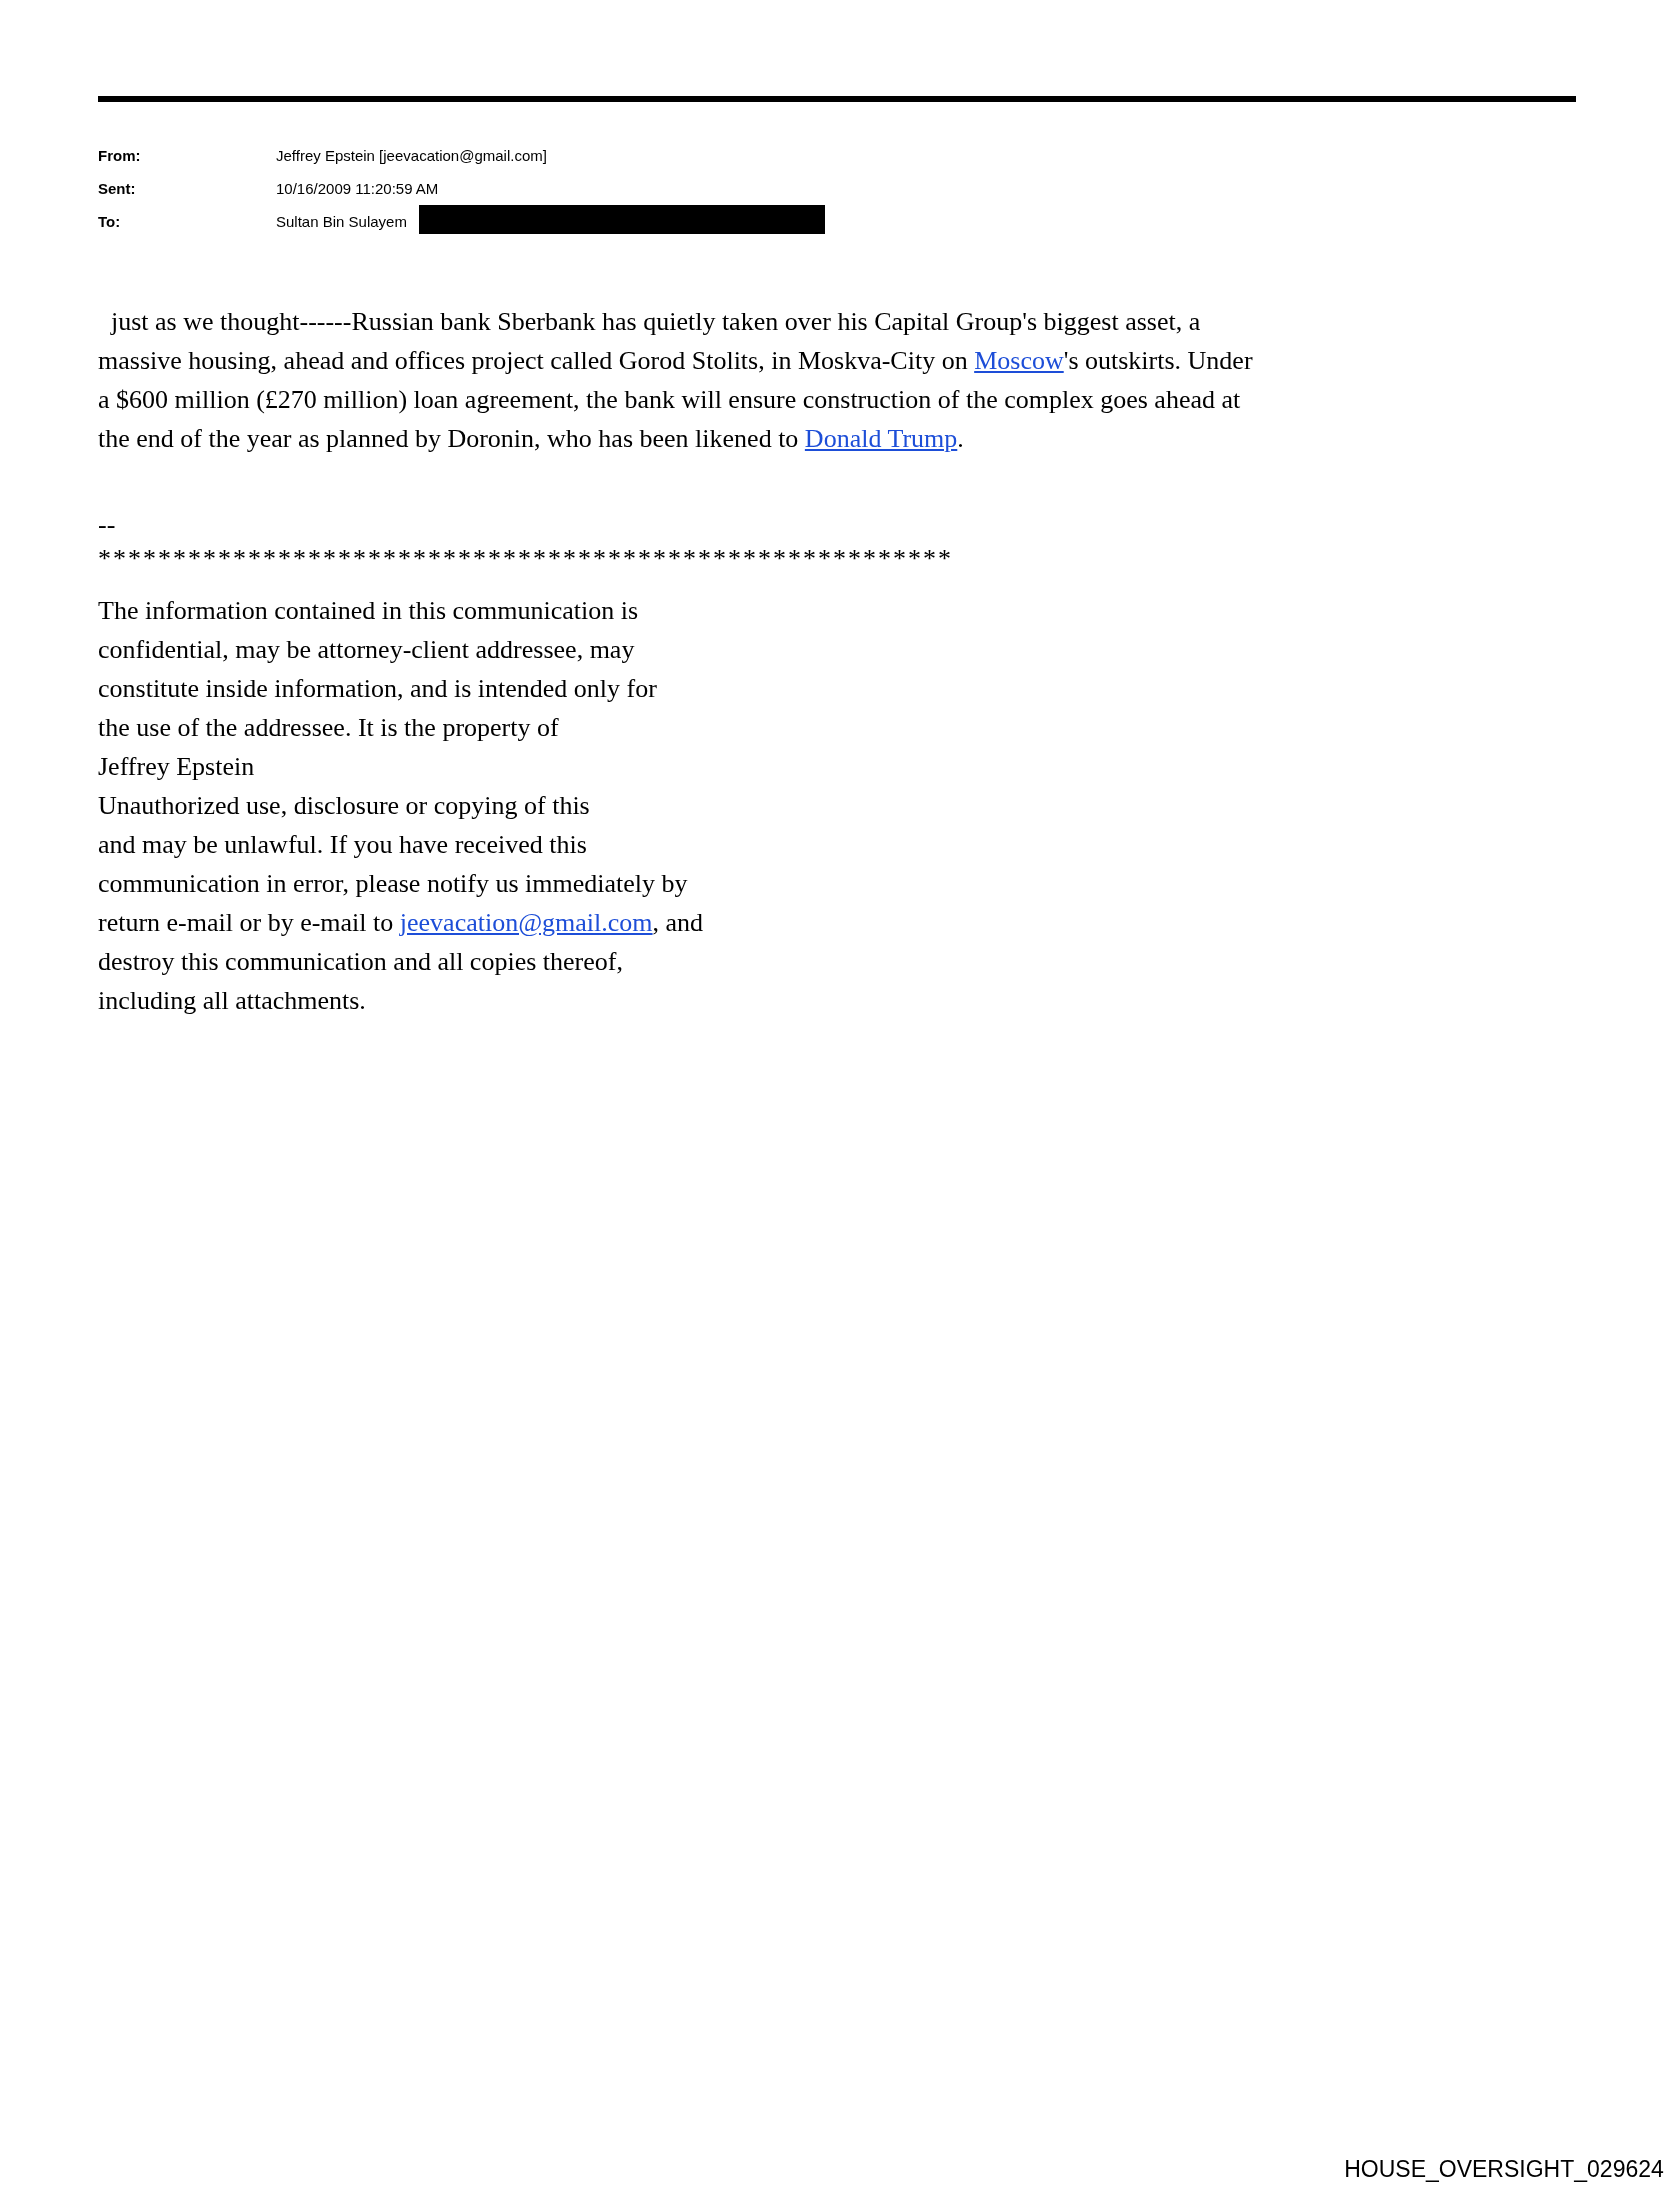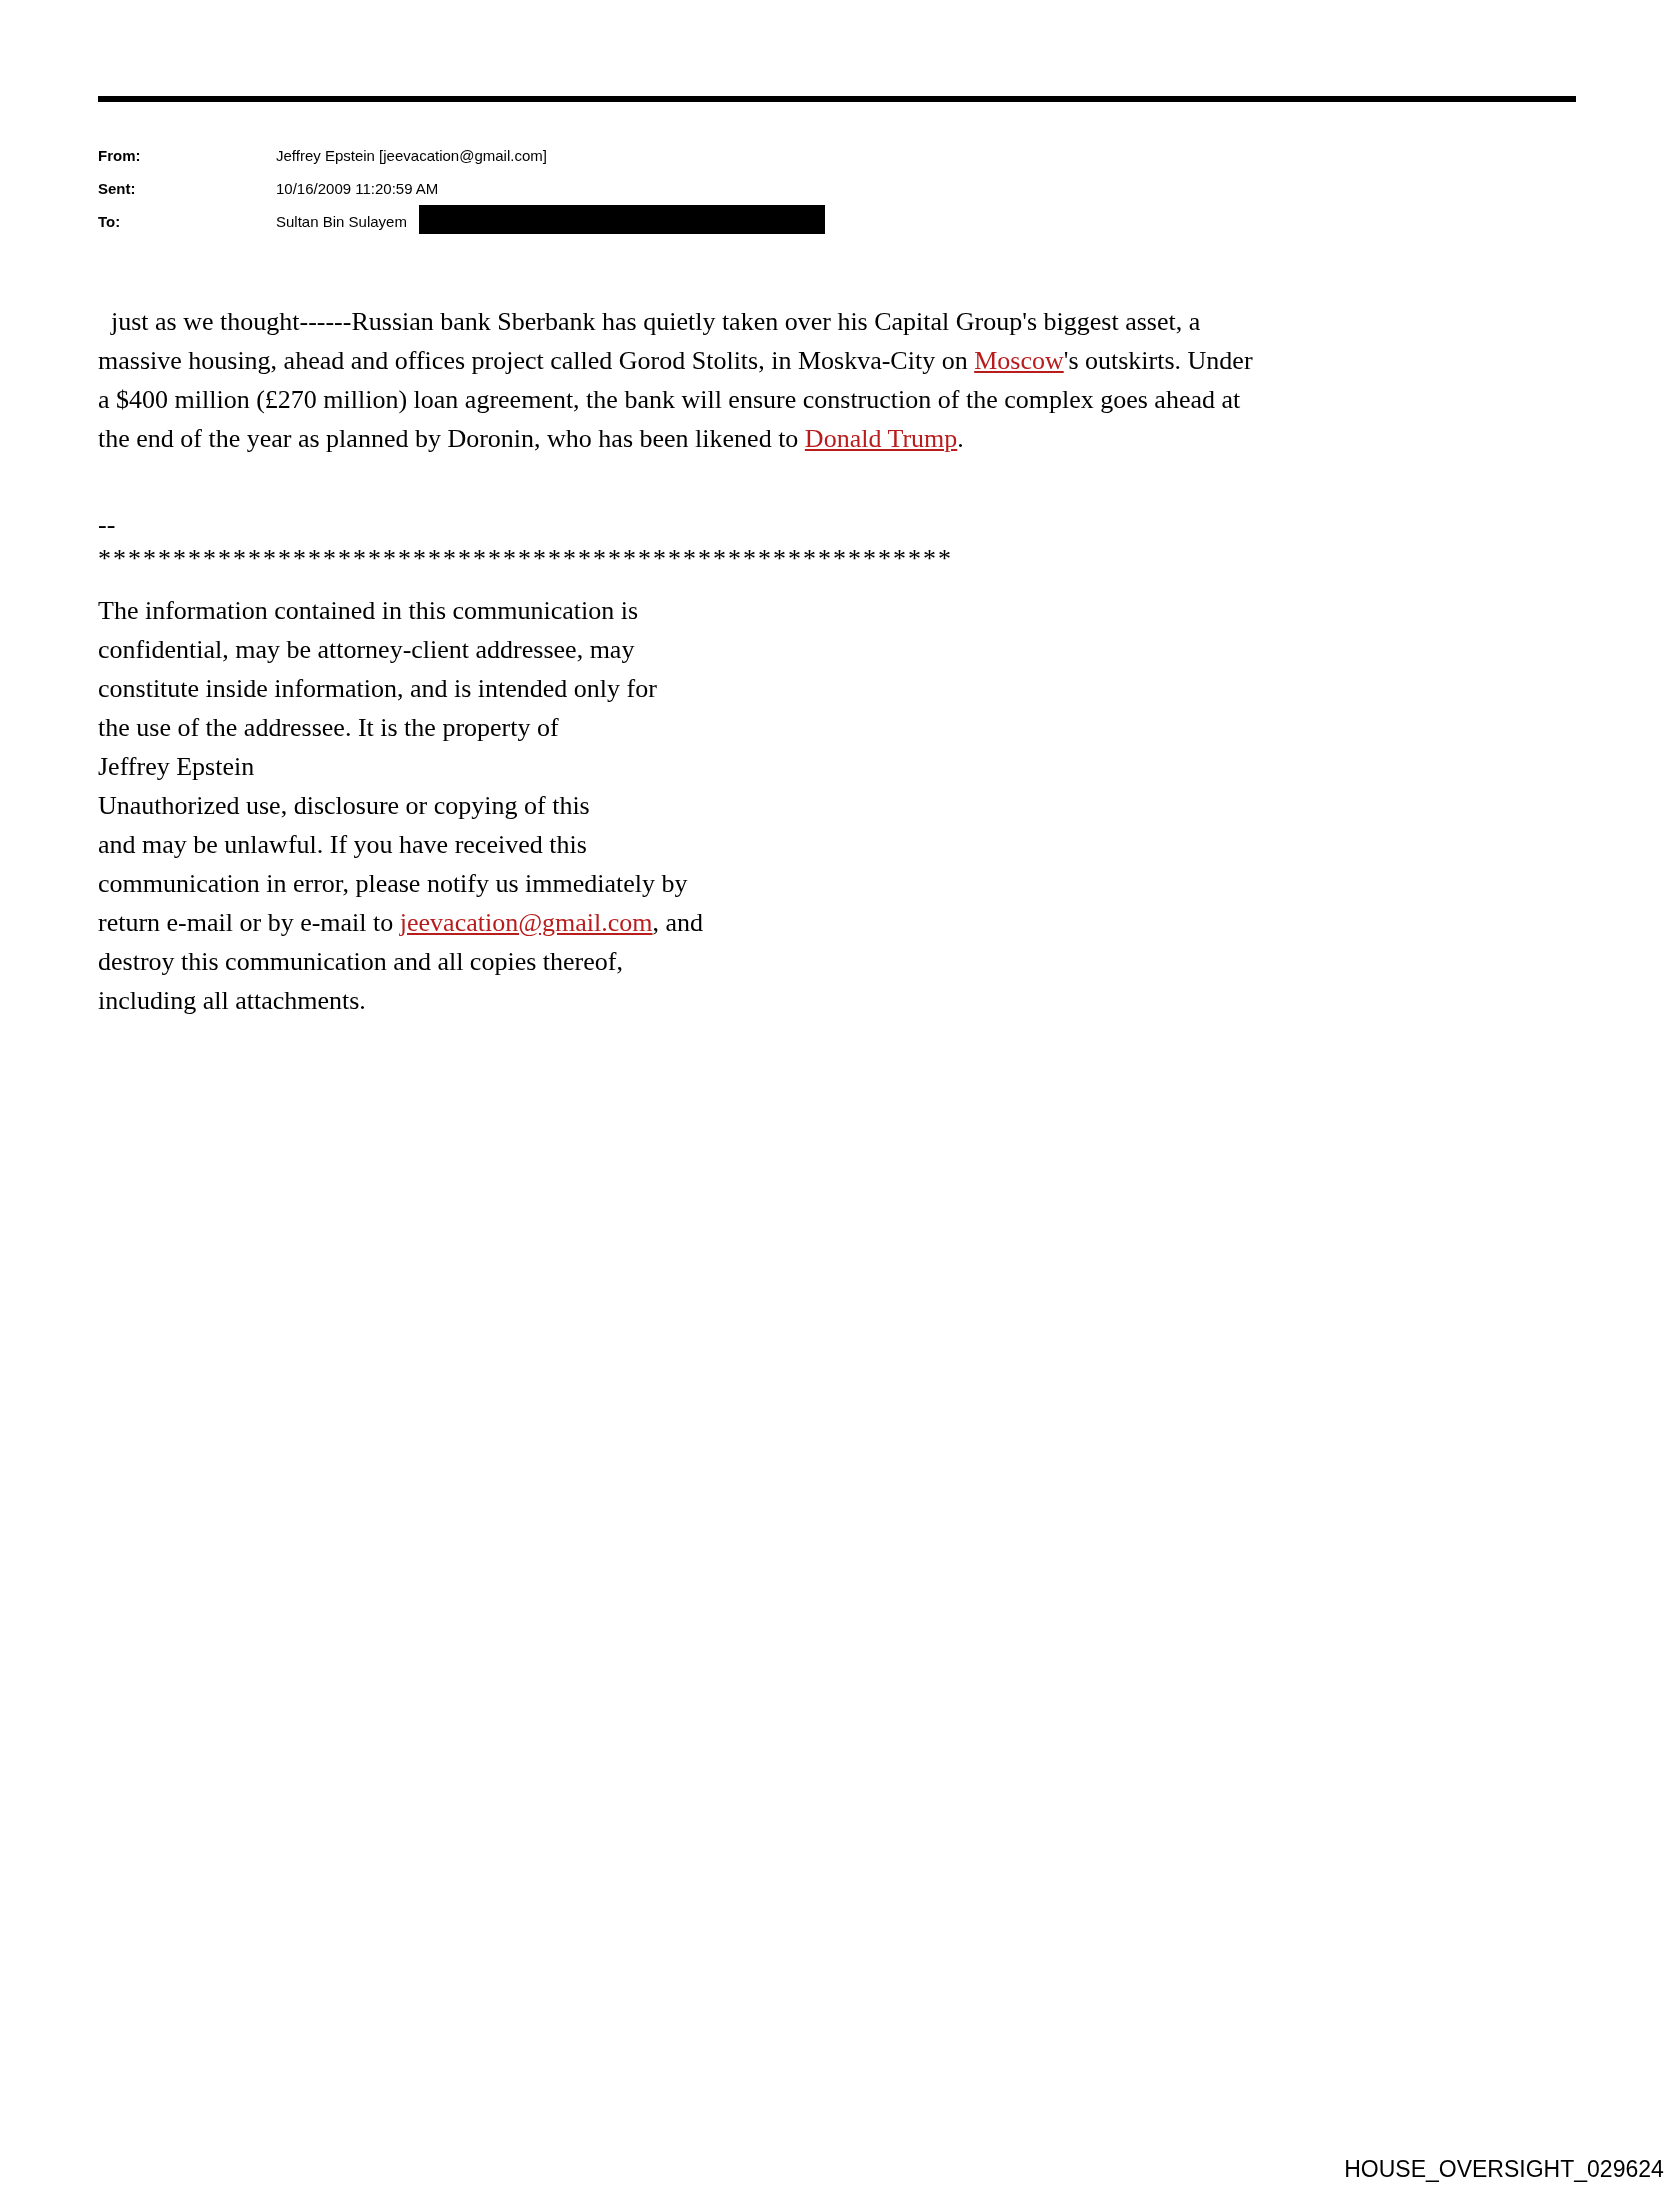--- a/index.html
+++ b/index.html
@@ -52,21 +52,21 @@
     line-height: 39px;
   }
   .para { top: 302px; width: 1506px; }
   .dashes { top: 505px; }
   .asterisks { top: 539px; letter-spacing: 2px; }
   .disclaimer { top: 591px; font-family: Liberation Serif, serif; }
 
   .tline { white-space: pre-wrap; }
 
   a.link, .link {
-    color: #b91c1c;
+    color: #1d4ed8;
     text-decoration: underline;
     cursor: pointer;
   }
 
   .bates {
     position: absolute;
     right: 5.2px;
     top: 2156px;
     font-family: "Liberation Sans", sans-serif;
     font-size: 23px;
@@ -92,21 +92,21 @@
     </div>
     <div class="hrow">
       <span class="hlabel">To:</span>
       <span class="hvalue"><span>Sultan Bin Sulayem</span><span class="redaction"></span></span>
     </div>
   </div>
 
   <div class="body-text para" id="paragraph">
       <div class="tline"><span>  just as we thought------Russian bank Sberbank has quietly taken over his Capital Group's biggest asset, a</span></div>
       <div class="tline"><span>massive housing, ahead and offices project called Gorod Stolits, in Moskva-City on </span><a class="link" href="#">Moscow</a><span>'s outskirts. Under</span></div>
-      <div class="tline"><span>a $400 million (£270 million) loan agreement, the bank will ensure construction of the complex goes ahead at</span></div>
+      <div class="tline"><span>a $600 million (£270 million) loan agreement, the bank will ensure construction of the complex goes ahead at</span></div>
       <div class="tline"><span>the end of the year as planned by Doronin, who has been likened to </span><a class="link" href="#">Donald Trump</a><span>.</span></div>
     </div>
 
   <div class="body-text dashes">--</div>
 
   <div class="body-text asterisks">*********************************************************</div>
 
   <div class="body-text disclaimer" id="disclaimer">
       <div class="tline"><span>The information contained in this communication is</span></div>
       <div class="tline"><span>confidential, may be attorney-client addressee, may</span></div>

